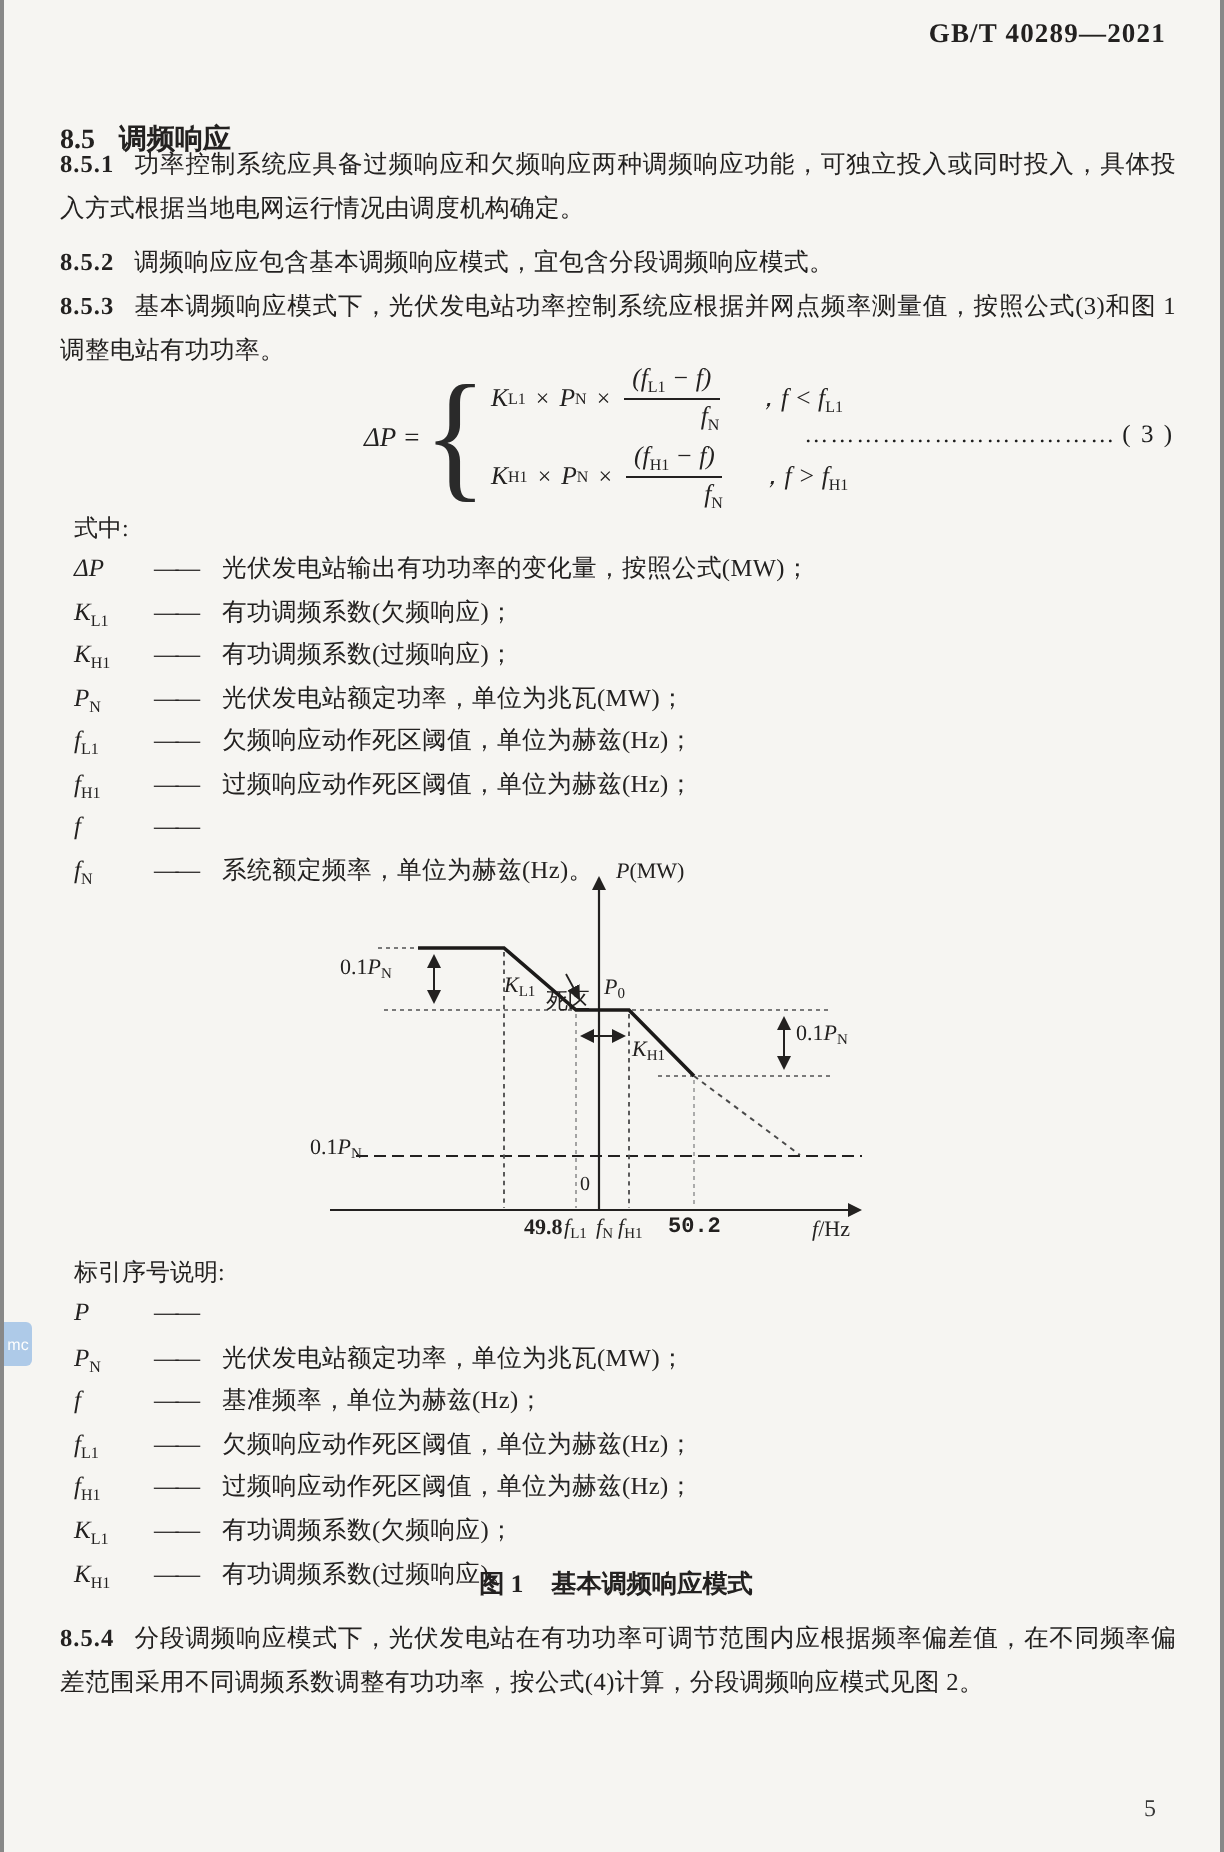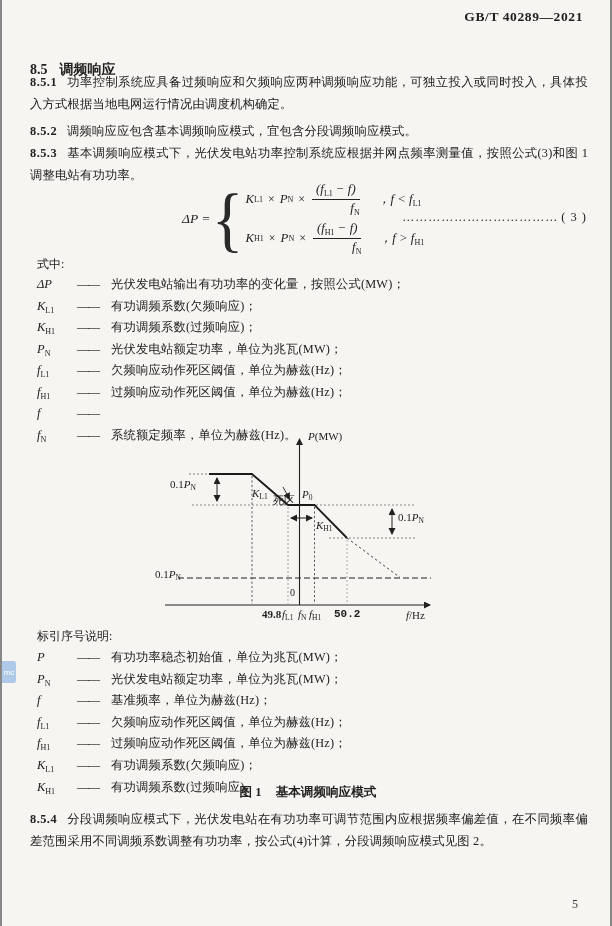--- a/index.html
+++ b/index.html
@@ -212,21 +212,20 @@
     <span class="flabel" style="left:307px; top:178px;"><i>f</i><sub class="fsub">H1</sub></span>
     <span class="flabel tick" style="left:332px; top:178px;font-family:Liberation Mono, monospace;">50.2</span>
   </div>
 
   <div class="abs listlabel kl">标引序号说明:</div>
 
   <div class="abs deflist dl2">
     <div class="row">
         <span class="term"><span>P</span><sub class="s"></sub></span>
         <span class="dash">——</span>
-        <span class="desc">有功功率稳态初始值，单位为兆瓦(MW)；</span>
       </div>
     <div class="row">
         <span class="term"><span>P</span><sub class="s">N</sub></span>
         <span class="dash">——</span>
         <span class="desc">光伏发电站额定功率，单位为兆瓦(MW)；</span>
       </div>
     <div class="row">
         <span class="term"><span>f</span><sub class="s"></sub></span>
         <span class="dash">——</span>
         <span class="desc">基准频率，单位为赫兹(Hz)；</span>

